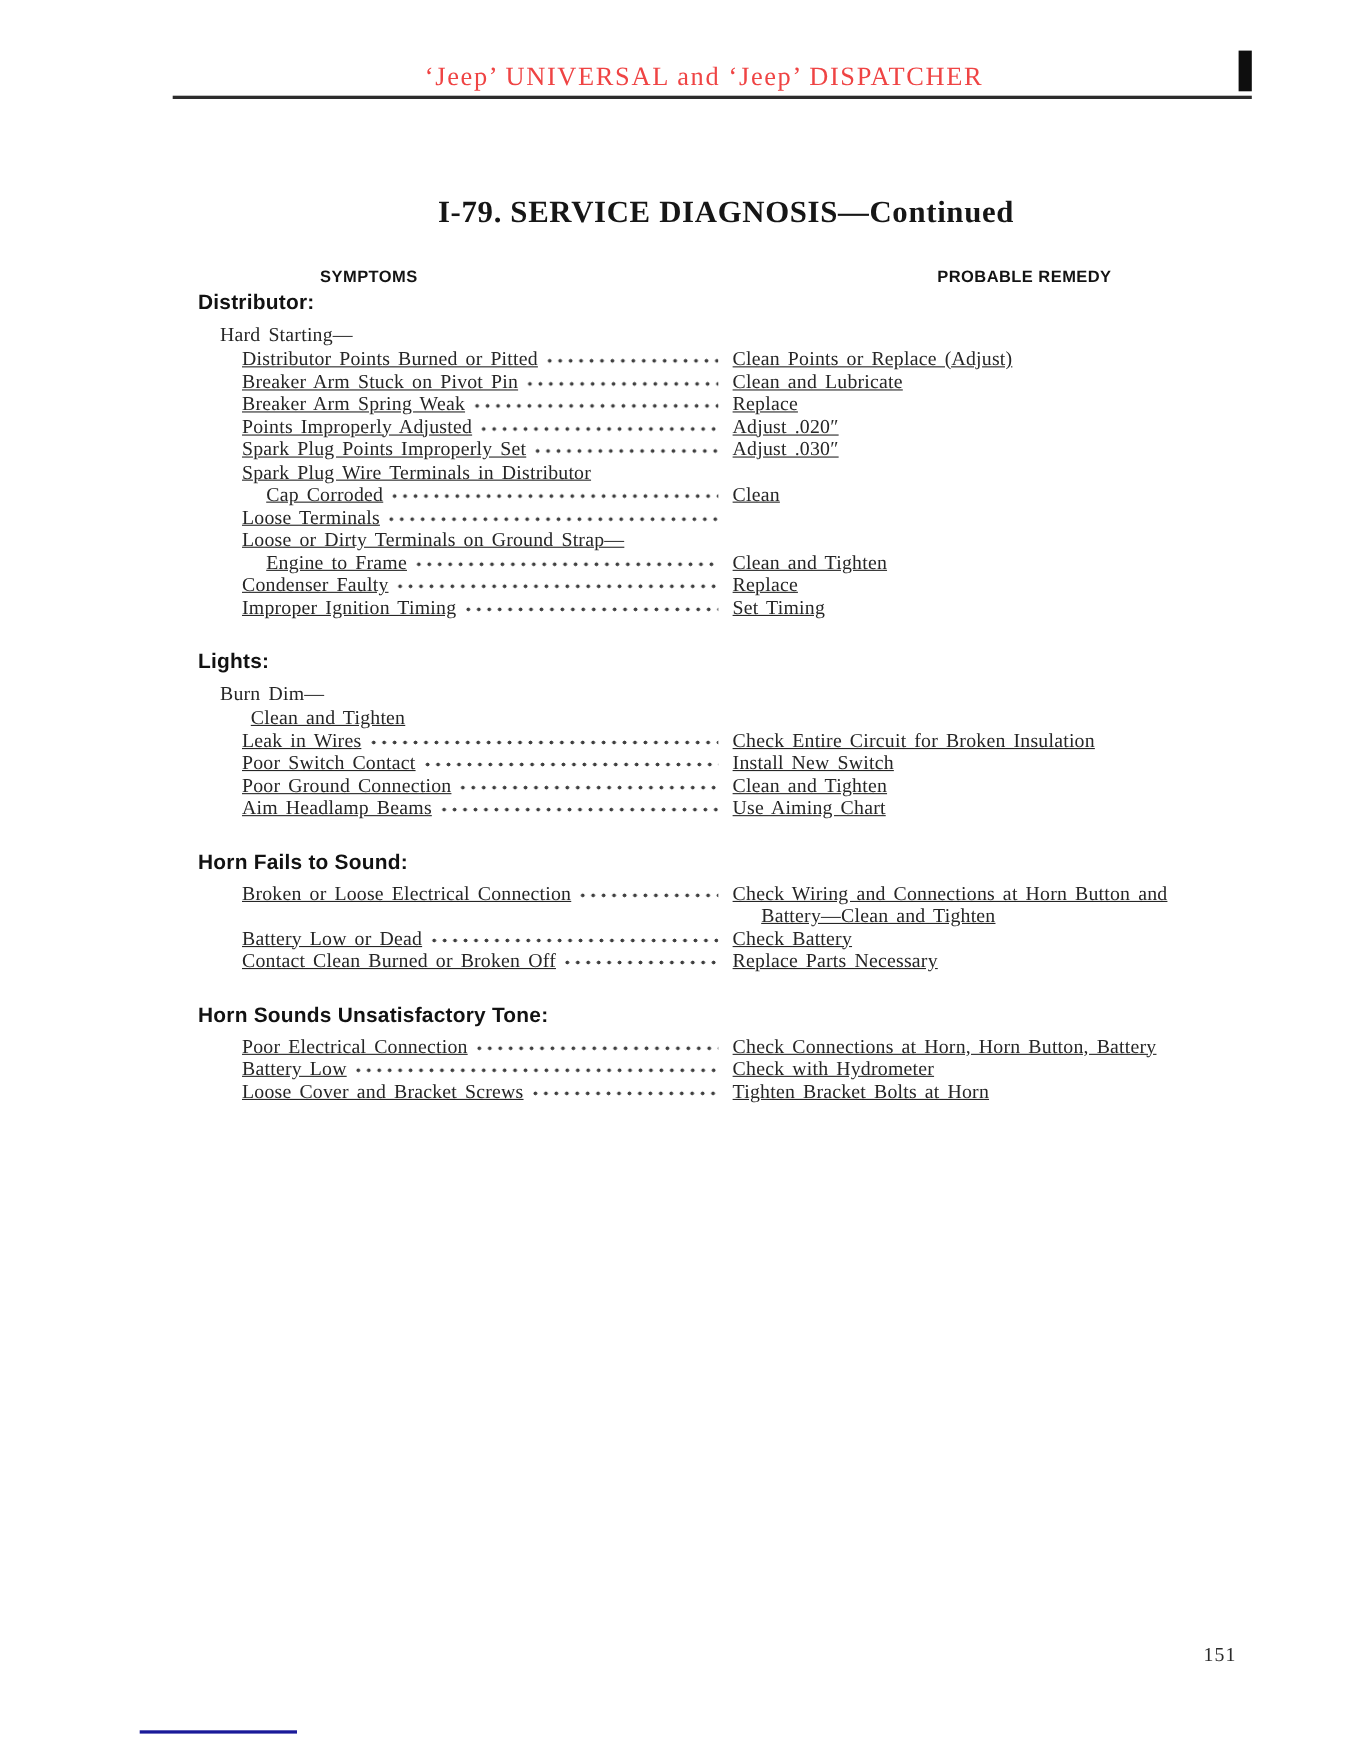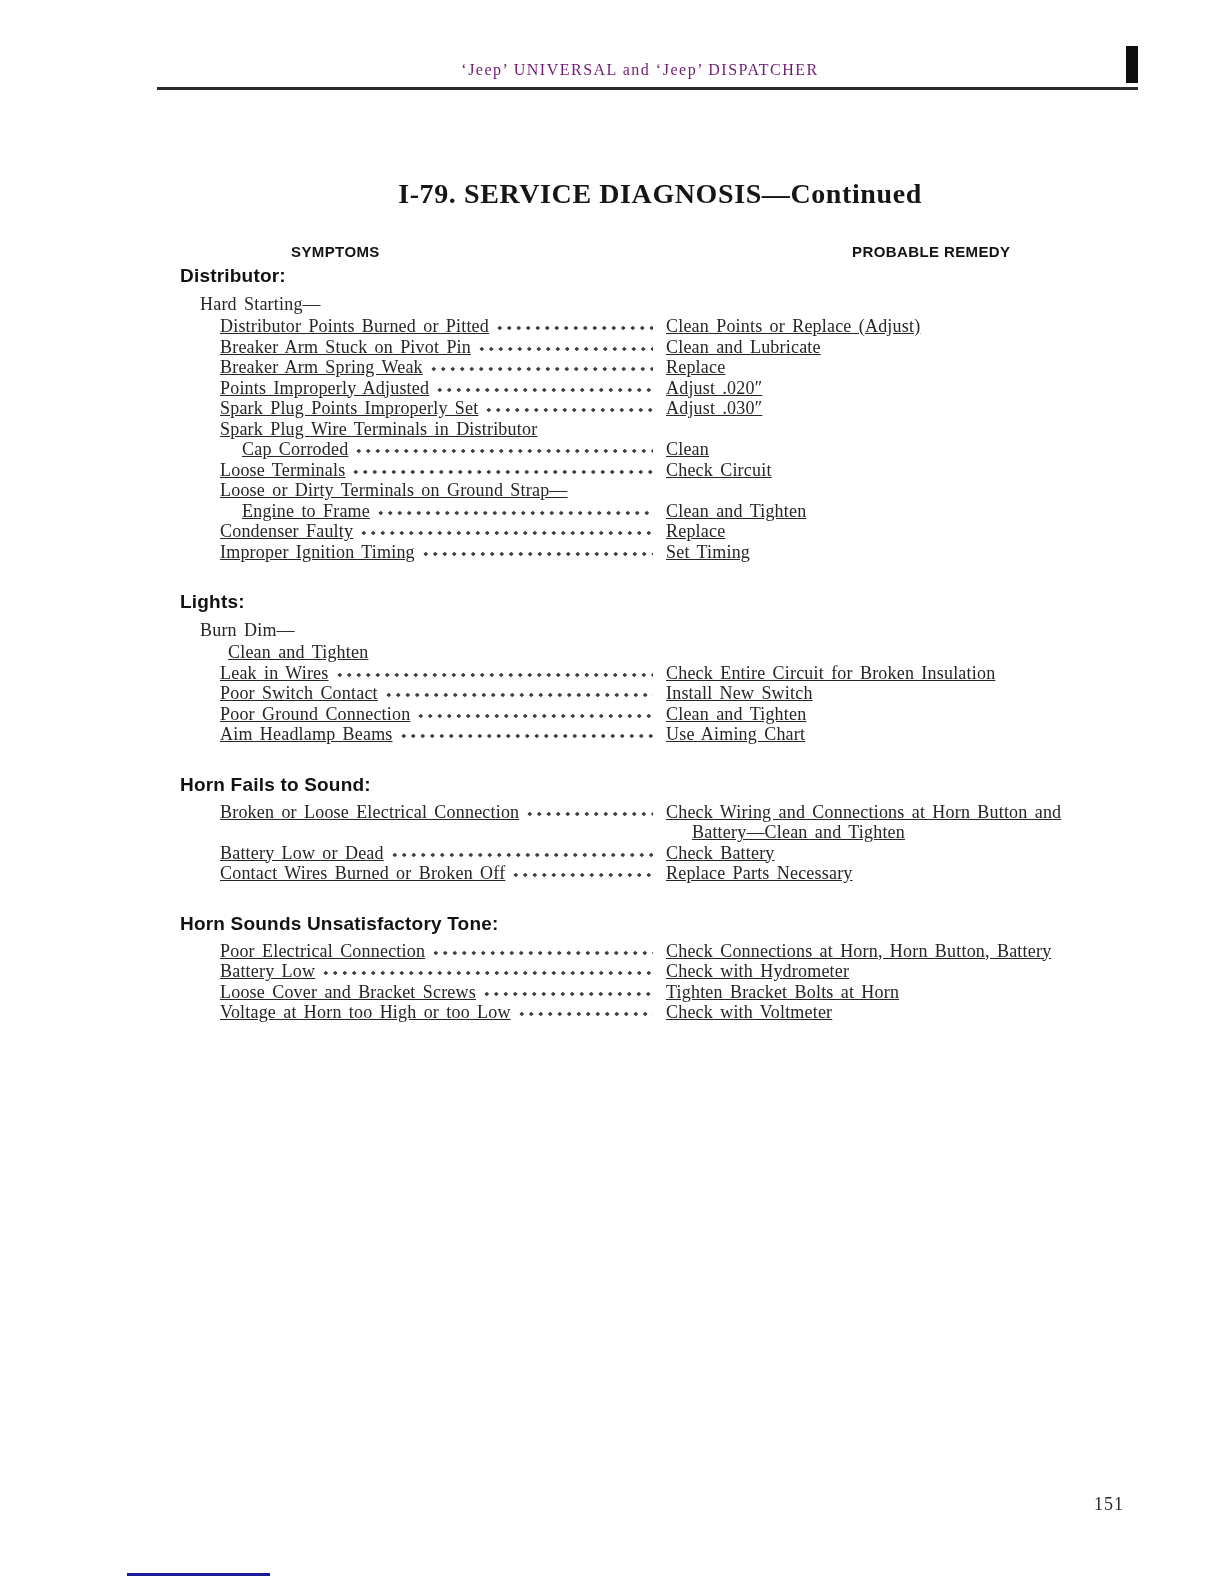--- a/index.html
+++ b/index.html
@@ -12,24 +12,24 @@
     color: #262626;
     overflow: hidden;
     margin: 0 auto;
   }
 
   
   .masthead {
     position: absolute;
     top: 58px; left: 142px; width: 996px;
     text-align: center;
-    font-size: 16px;
+    font-size: 24px;
     line-height: 24px;
     letter-spacing: 1.5px;
-    color: #701a75;
+    color: #ef4444;
   }
   .masthead-rule {
     position: absolute;
     top: 87px; left: 157px; width: 981px; height: 3px;
     background: #2c2c2c;
   }
   .edge-mark {
     position: absolute;
     left: 1126px; top: 46px; width: 12px; height: 37px;
     background: #0e0e0e;
@@ -201,21 +201,20 @@
       <span class="leader"></span>
     </div>
     <div class="remedy">Clean</div>
   </div>
 
   <div class="row">
     <div class="sym-col">
       <span class="sym">Loose Terminals</span>
       <span class="leader"></span>
     </div>
-    <div class="remedy">Check Circuit</div>
   </div>
 
   <div class="row">
     <div class="sym-col">
       <span class="sym">Loose or Dirty Terminals on Ground Strap—</span>
 
     </div>
     <div class="remedy"></div>
   </div>
 
@@ -303,21 +302,21 @@
   <div class="row">
     <div class="sym-col">
       <span class="sym">Battery Low or Dead</span>
       <span class="leader"></span>
     </div>
     <div class="remedy">Check Battery</div>
   </div>
 
   <div class="row">
     <div class="sym-col">
-      <span class="sym">Contact Wires Burned or Broken Off</span>
+      <span class="sym">Contact Clean Burned or Broken Off</span>
       <span class="leader"></span>
     </div>
     <div class="remedy">Replace Parts Necessary</div>
   </div>
 </div>
   </section>
 
   <section class="diag-section">
     <h2 class="section-title">Horn Sounds Unsatisfactory Tone:</h2>
 
@@ -339,26 +338,19 @@
   </div>
 
   <div class="row">
     <div class="sym-col">
       <span class="sym">Loose Cover and Bracket Screws</span>
       <span class="leader"></span>
     </div>
     <div class="remedy">Tighten Bracket Bolts at Horn</div>
   </div>
 
-  <div class="row">
-    <div class="sym-col">
-      <span class="sym">Voltage at Horn too High or too Low</span>
-      <span class="leader"></span>
-    </div>
-    <div class="remedy">Check with Voltmeter</div>
-  </div>
 </div>
   </section>
 </main>
 
   <div class="page-number">151</div>
   <div class="footer-line" style="background: rgb(26, 26, 153);"></div>
 </div>
 
 </body></html>

